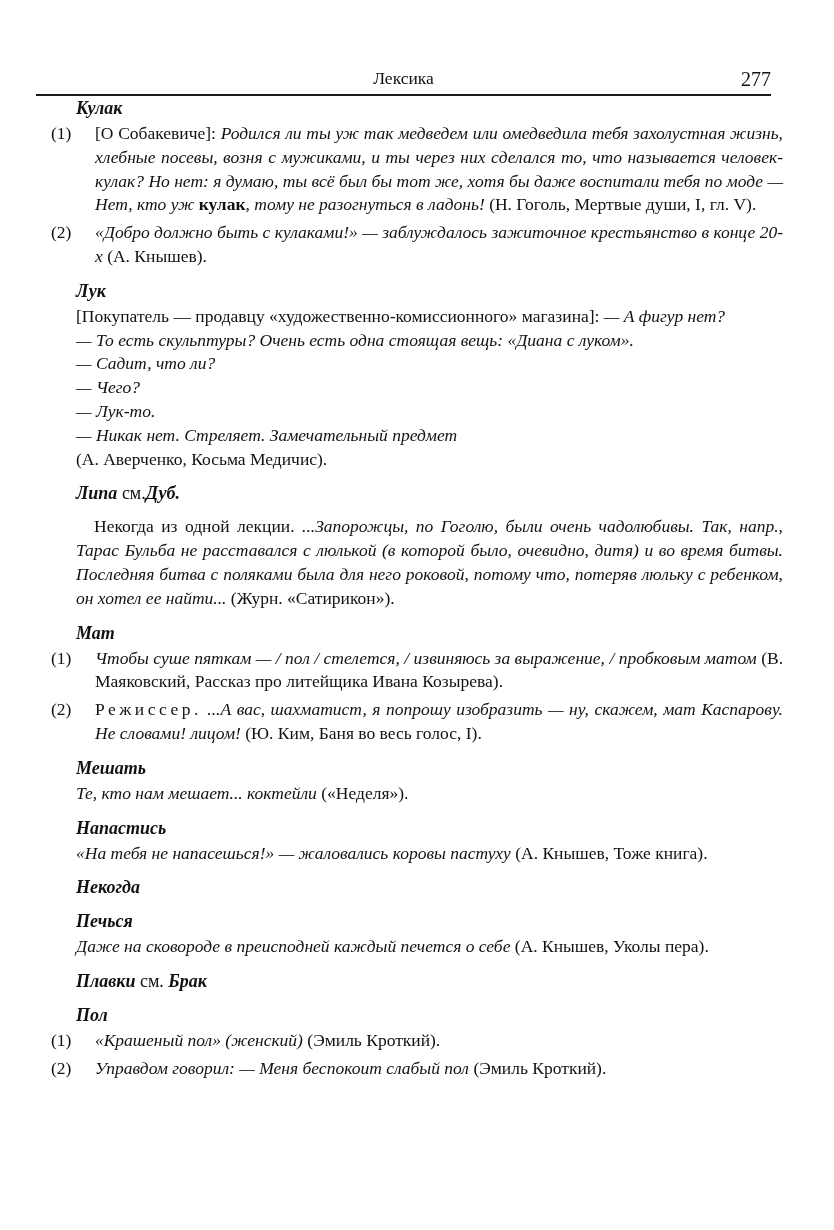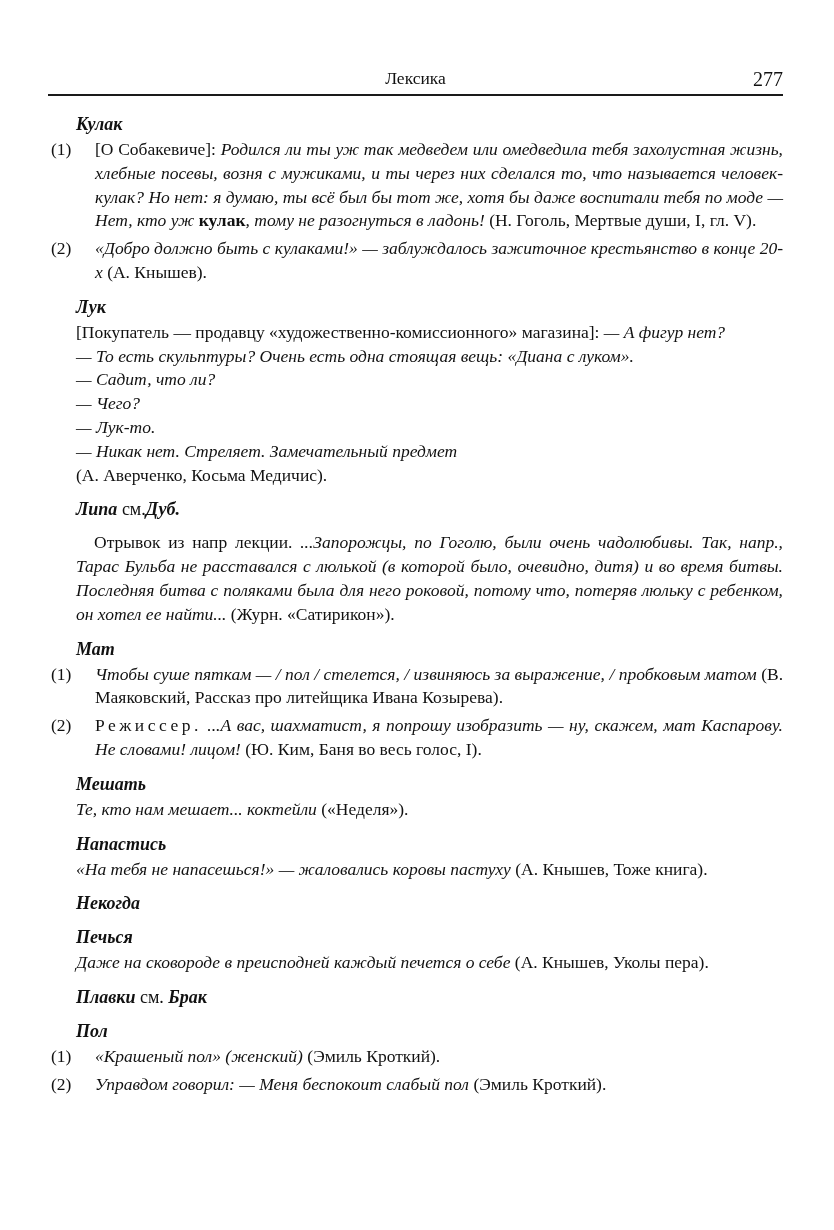--- a/index.html
+++ b/index.html
@@ -3,32 +3,32 @@
 <meta charset="utf-8">
 <style>
   html, body { margin: 0; padding: 0; background: #ffffff; }
   body {
     width: 834px; height: 1230px; position: relative; overflow: hidden;
     font-family: "Liberation Serif", "DejaVu Serif", serif;
     color: #111111;
     font-size: 17.5px;
   }
   .header {
-    position: absolute; left: 48px; top: 64px; width: 735px; height: 30px;
+    position: absolute; left: 36px; top: 64px; width: 735px; height: 30px;
     border-bottom: 2px solid #1a1a1a;
     text-decoration: underline;
   }
   .header-title {
     position: absolute; left: 0; right: 0; top: 4px; text-align: center;
     font-size: 17.5px;
   }
   .header-page {
     position: absolute; right: 0; top: 4px; font-size: 20px;
   }
-  .content { position: absolute; left: 48px; top: 112px; width: 735px; }
+  .content { position: absolute; left: 48px; top: 96px; width: 735px; }
   .headword {
     margin: 0 0 2px 28px; font-weight: bold; font-style: italic;
     font-size: 18px; line-height: 24px;
   }
   .headword .see { font-weight: normal; font-style: normal; }
   .entry { margin-bottom: 10px; }
   .item {
     position: relative; padding-left: 47px; line-height: 23.8px;
     text-align: justify; margin-bottom: 4px;
   }
@@ -76,21 +76,21 @@
 
   <div class="entry">
     <div class="headword">
       <span>Липа</span>
       <span class="see">см.</span><span>Дуб.</span>
     </div>
   </div>
 
   <div class="entry">
     <div class="plain indent-para">
-      <span>Отрывок из напр лекции. </span><i>...Запорожцы, по Гоголю, были очень чадолюбивы. Так, напр., Тарас Бульба не расставался с люлькой (в которой было, очевидно, дитя) и во время битвы. Последняя битва с поляками была для него роковой, потому что, потеряв люльку с ребенком, он хотел ее найти...</i><span> (Журн. «Сатирикон»).</span>
+      <span>Некогда из одной лекции. </span><i>...Запорожцы, по Гоголю, были очень чадолюбивы. Так, напр., Тарас Бульба не расставался с люлькой (в которой было, очевидно, дитя) и во время битвы. Последняя битва с поляками была для него роковой, потому что, потеряв люльку с ребенком, он хотел ее найти...</i><span> (Журн. «Сатирикон»).</span>
     </div>
   </div>
 
   <div class="entry">
     <div class="headword">Мат</div>
     <div class="item">
       <span class="num">(1)</span>
       <i>Чтобы суше пяткам — / пол / стелется, / извиняюсь за выражение, / пробковым матом</i><span> (В. Маяковский, Рассказ про литейщика Ивана Козырева).</span>
     </div>
     <div class="item">

